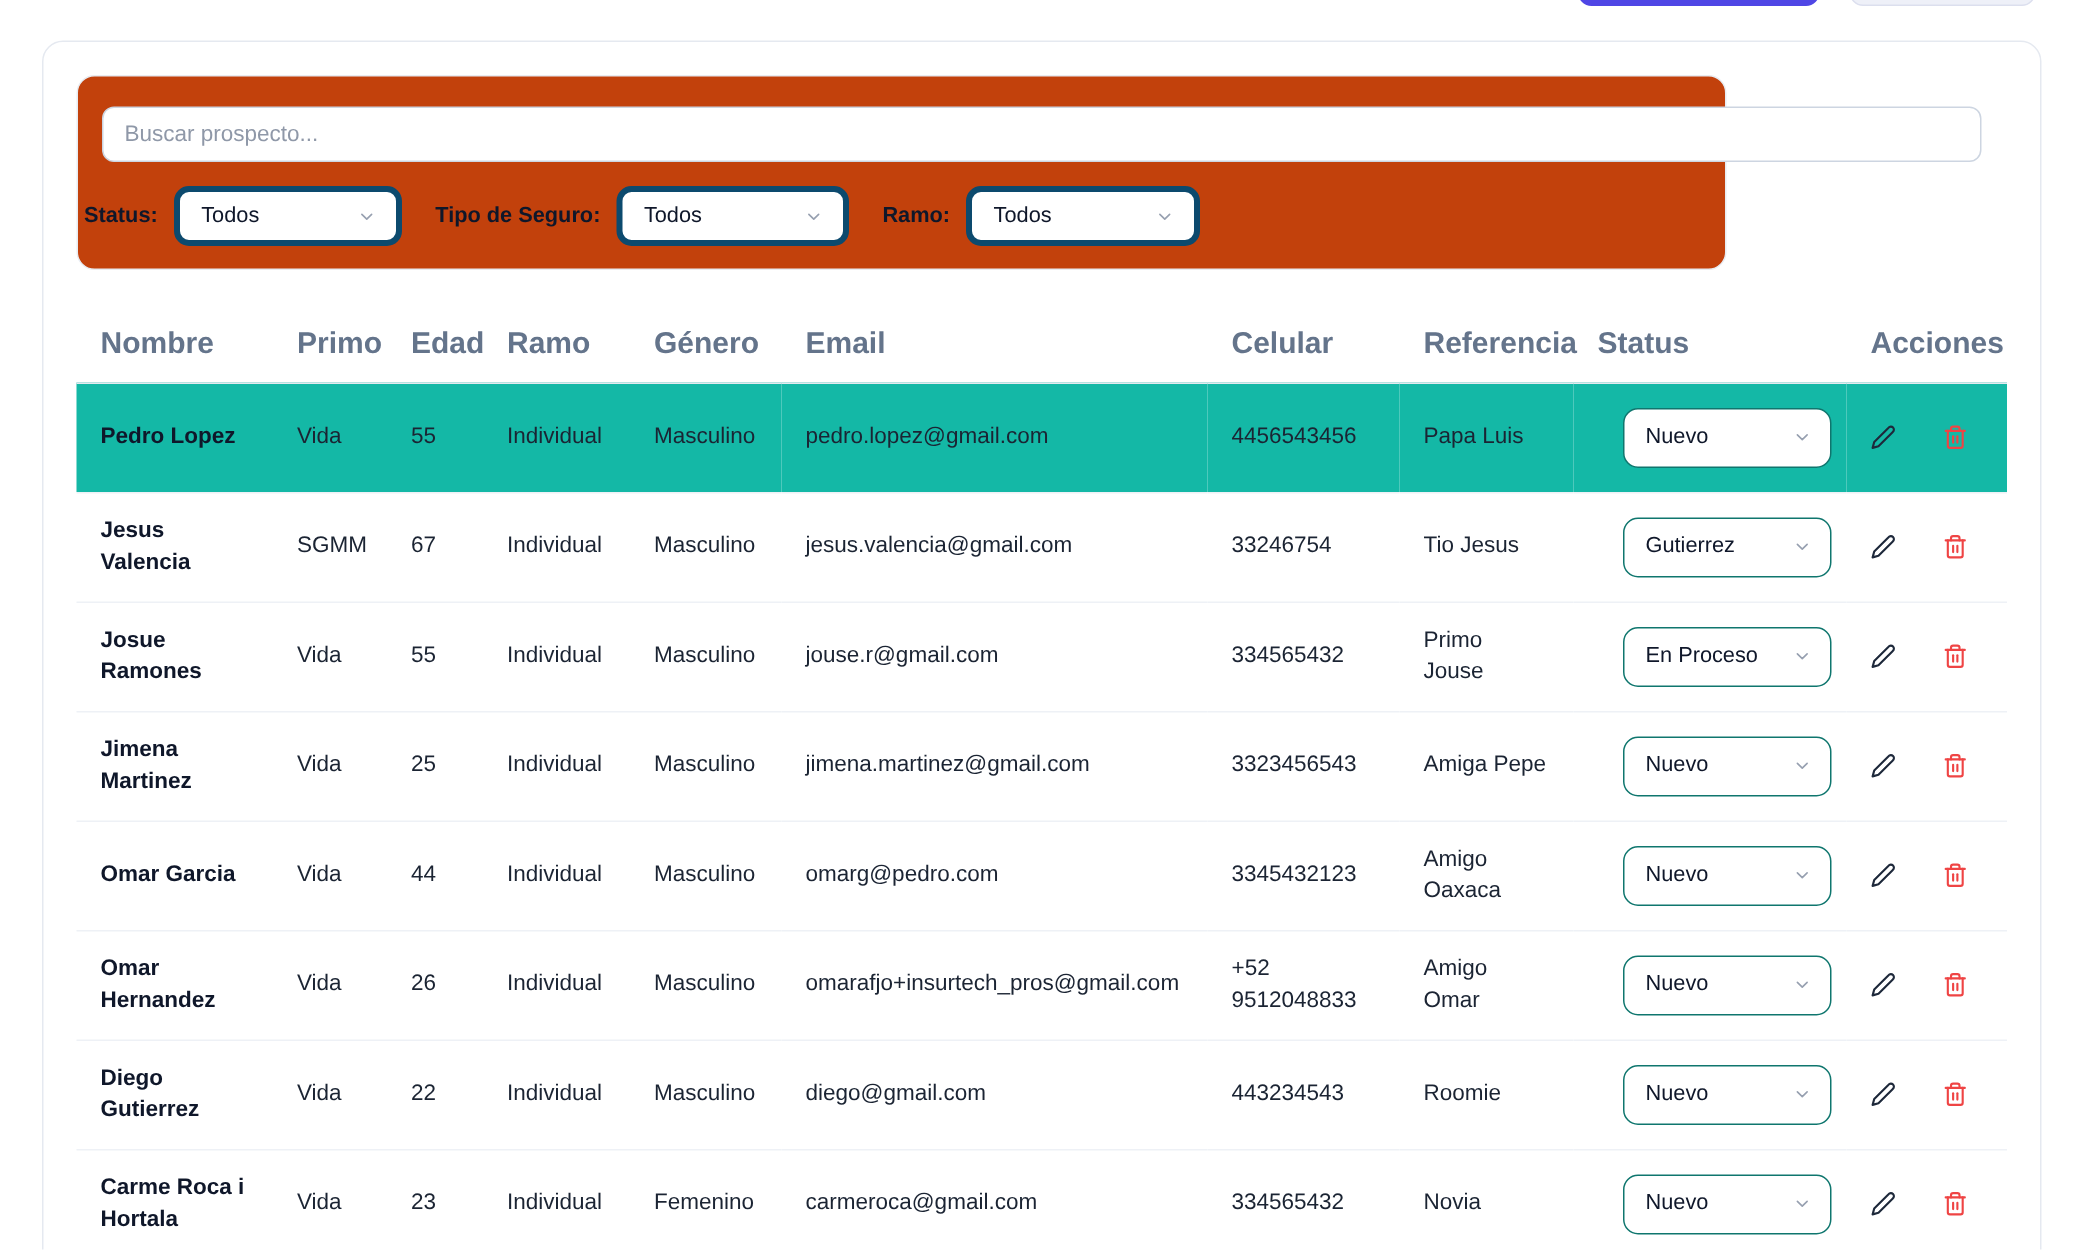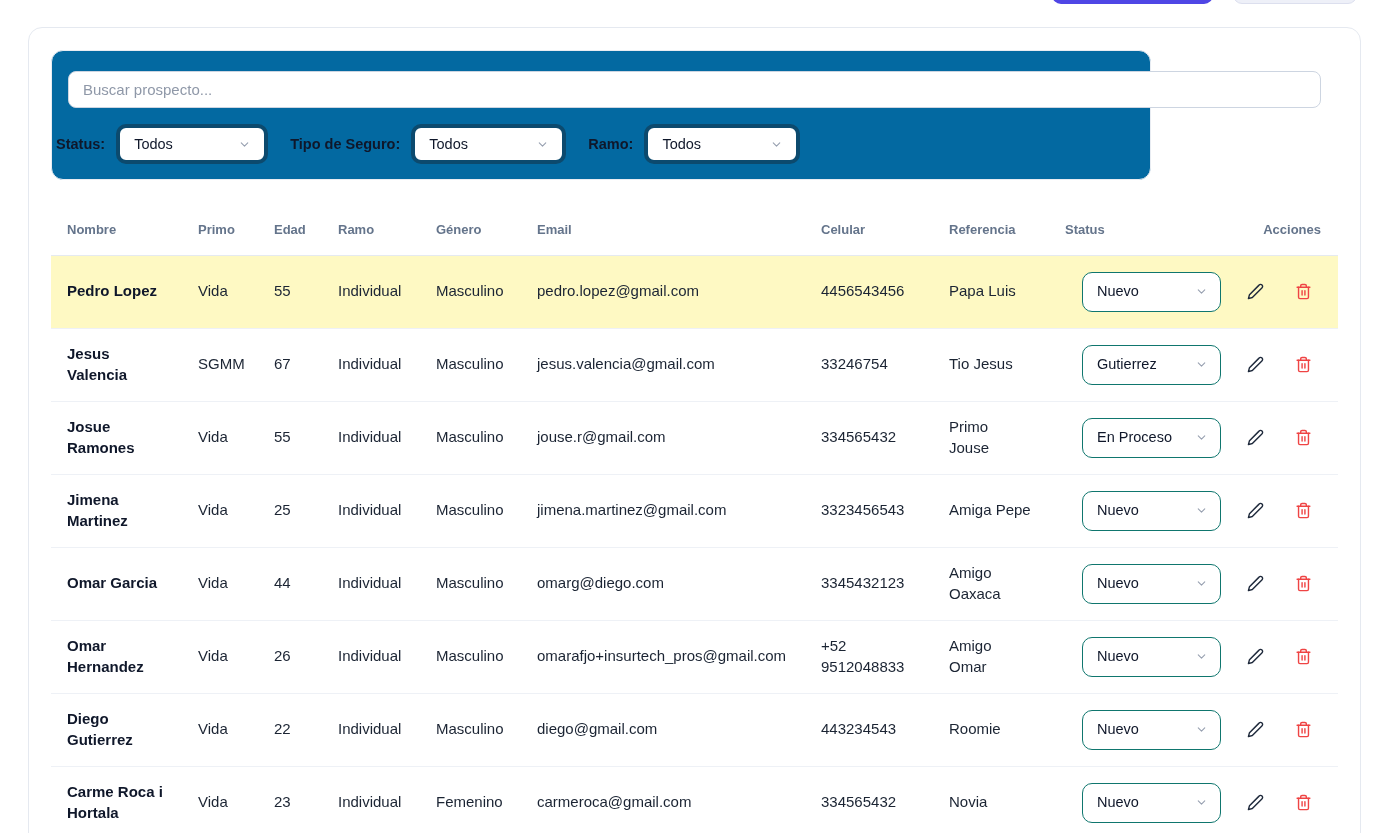--- a/index.html
+++ b/index.html
@@ -9,44 +9,44 @@
   
   .sliver-primary { position:absolute; left:1052px; top:-33px; width:161px; height:37px;
     background:#4f46e5; border-radius:9px; border:none; cursor:pointer; }
   .sliver-secondary { position:absolute; left:1233px; top:-33px; width:124px; height:37px;
     background:#eef0f8; border:1px solid #dcdfee; border-radius:9px; cursor:pointer; }
 
   .card { position:absolute; left:28px; top:27px; width:1333px; height:860px;
     background:#fff; border:1px solid #e5e9f0; border-radius:14px; }
 
   .filter-panel { position:absolute; left:22px; top:22px; width:1100px; height:130px;
-    background:#0369a1; border:1px solid #e8ecf2; border-radius:12px; }
+    background:#c2410c; border:1px solid #e8ecf2; border-radius:12px; }
 
   .search-input { position:absolute; left:16px; top:20px; width:1253px; height:37px;
     background:#fff; border:1px solid #cdd5e1; border-radius:8px; padding:0 14px;
     font-family:"Liberation Sans", sans-serif; font-size:15px; color:#0f172a; outline:none; }
   .search-input::placeholder { color:#8f98a8; }
 
   .filter-row { position:absolute; left:4px; top:73px; height:40px; display:flex; align-items:center; }
   .filter-label { font-size:14.5px; font-weight:700; color:#0f172a; margin-right:11px; white-space:nowrap; }
   .filter-select { height:40px; background:#fff; border:4px solid #0c4a6e; border-radius:10px;
     display:flex; align-items:center; justify-content:space-between; padding:0 13px 0 14px;
     font-size:14.5px; color:#0f172a; cursor:pointer; margin-right:22px; }
   .fs-1 { width:152px; } .fs-2 { width:155px; } .fs-3 { width:156px; margin-right:0; }
 
   .chev { flex:none; stroke:#97a0b0; }
 
   .table-wrap { position:absolute; left:22px; top:176px; width:1287px; }
   table { border-collapse:collapse; table-layout:fixed; width:1287px; }
   thead th { height:51px; text-align:left; vertical-align:middle; padding:0 0 0 16px;
-    font-size:13px; font-weight:600; color:#64748b; border-bottom:1px solid #e5eaf0; }
+    font-size:20px; font-weight:600; color:#64748b; border-bottom:1px solid #e5eaf0; }
   thead th.h-acciones { text-align:right; padding-right:17px; }
   tbody td { height:73px; vertical-align:middle; padding:0 10px 0 16px; font-size:15px;
     color:#1b2433; border-bottom:1px solid #eef1f6; line-height:1.35; }
-  tbody tr.active { background:#fef9c3; }
+  tbody tr.active { background:#14b8a6; }
   td.c-nombre { font-weight:700; color:#0f172a; white-space:pre-line; padding-right:19px; font-weight:600; }
   td.c-celular, td.c-referencia { white-space:pre-line; }
   td.c-email { padding-right:6px; }
   td.c-status { padding-left:13px; }
 
   .status-select { width:139px; height:40px; background:#fff; border:1px solid #0f766e;
     border-radius:10px; display:flex; align-items:center; justify-content:space-between;
     padding:0 12px 0 14px; font-size:14.5px; color:#0f172a; cursor:pointer;margin-left:20px; }
 
   td.c-acciones { padding-left:15px; }
@@ -268,21 +268,21 @@
         </button>
       </div>
     </td>
   </tr>
           <tr>
     <td class="c-nombre">Omar Garcia</td>
     <td class="c-tipo">Vida</td>
     <td class="c-edad">44</td>
     <td class="c-ramo">Individual</td>
     <td class="c-genero">Masculino</td>
-    <td class="c-email">omarg@diego.com</td>
+    <td class="c-email">omarg@pedro.com</td>
     <td class="c-celular">3345432123</td>
     <td class="c-referencia">Amigo
 Oaxaca</td>
     <td class="c-status">
       <div class="status-select">
         <span class="status-value">Nuevo</span>
         <svg class="chev" width="13" height="13" viewBox="0 0 24 24" fill="none" stroke-width="2" stroke-linecap="round" stroke-linejoin="round">
                   <polyline points="6 9 12 15 18 9"></polyline>
                 </svg>
       </div>

